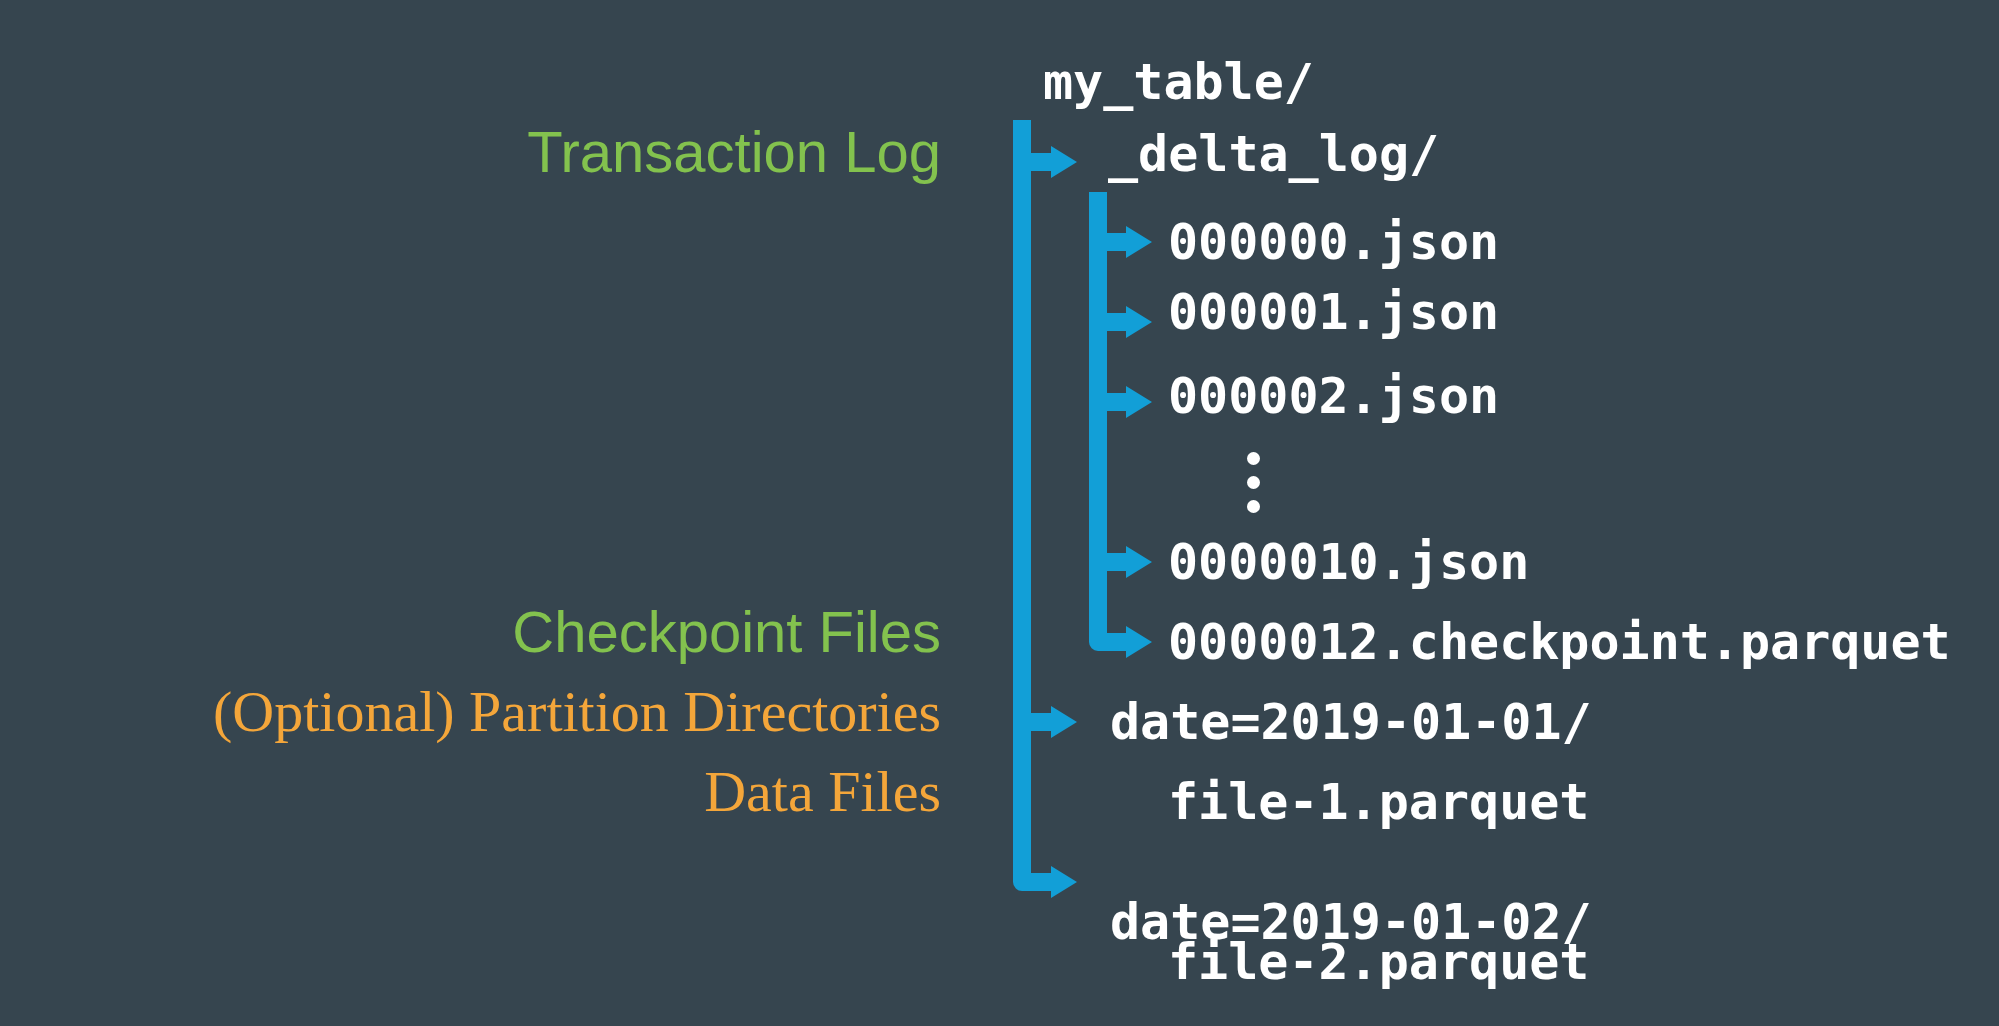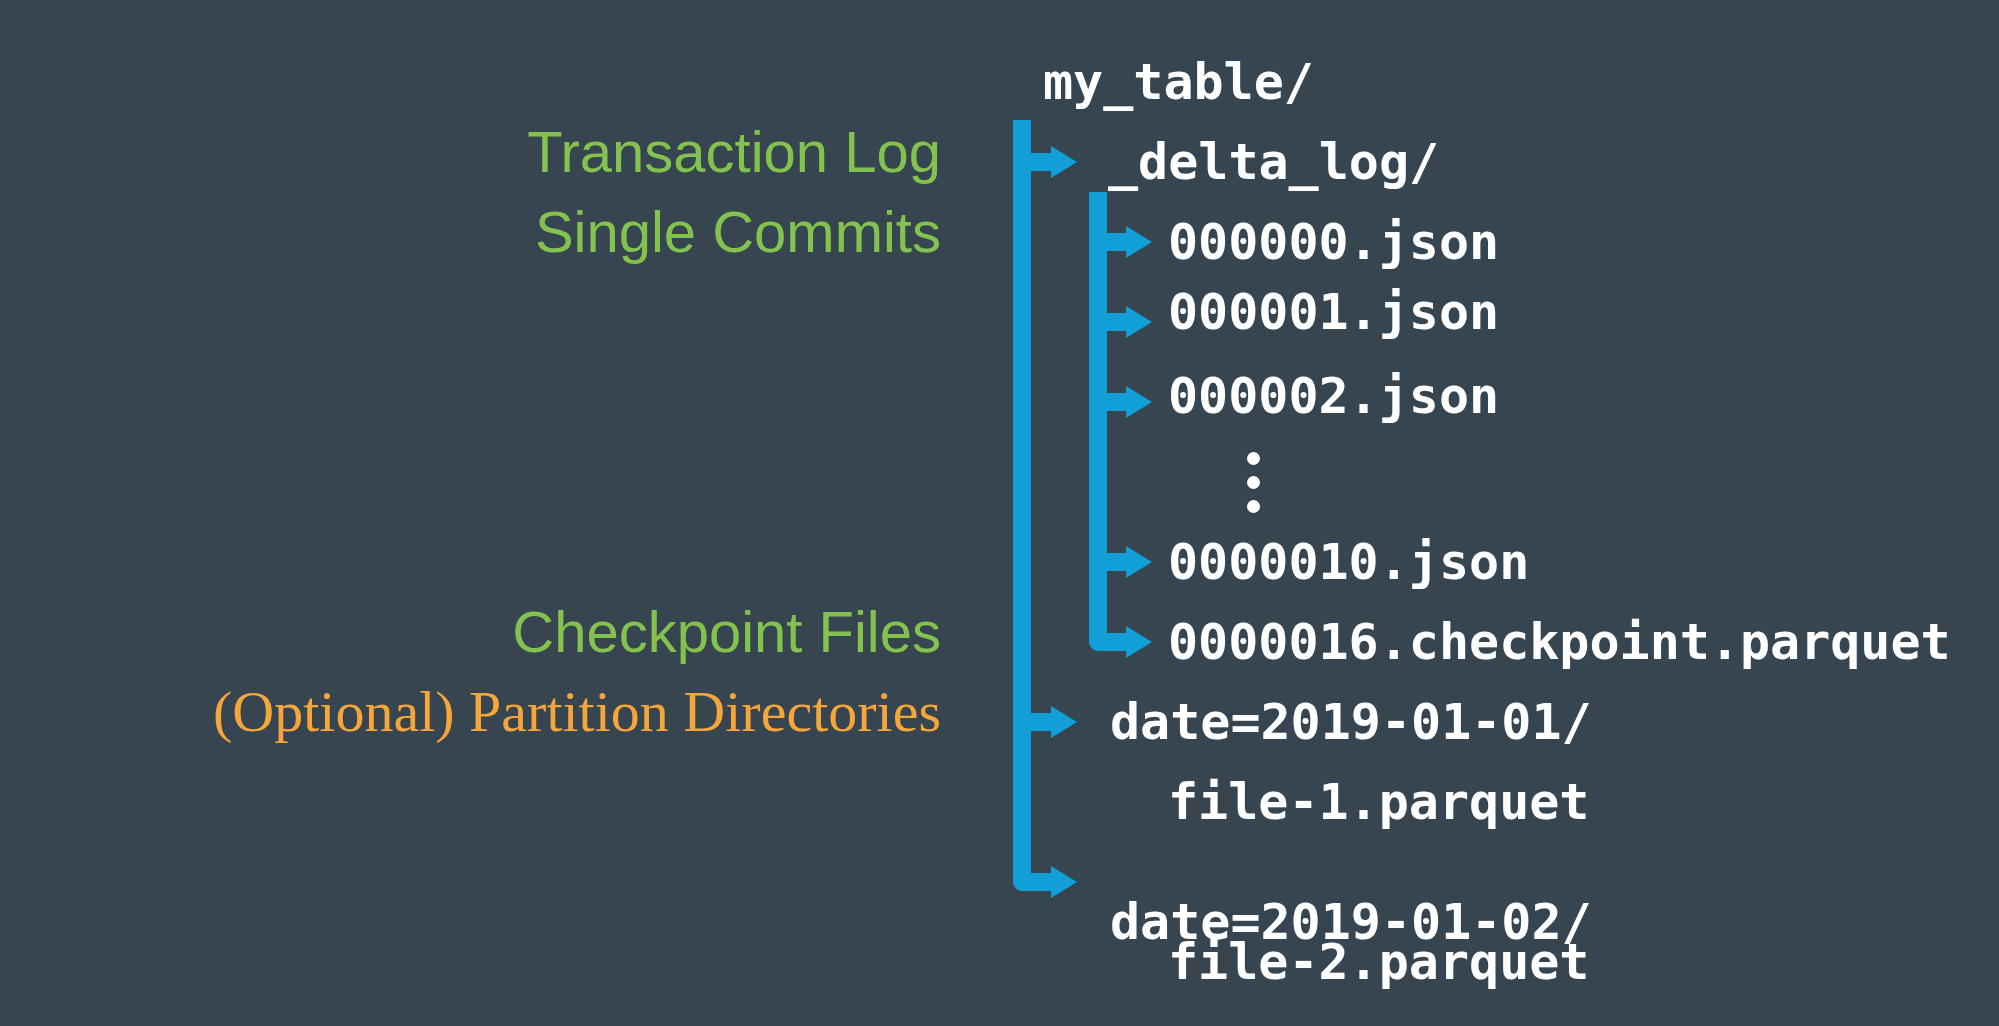--- a/index.html
+++ b/index.html
@@ -63,23 +63,23 @@
   .tree-svg{position:absolute;left:0;top:0;width:1999px;height:1026px;}
   .tree-svg path{stroke:var(--arrow-blue);stroke-width:18;fill:none;stroke-linejoin:round;stroke-linecap:butt;}
   .tree-svg polygon{fill:var(--arrow-blue);}
 </style>
 </head>
 <body>
 
 <div class="canvas">
 
   <div class="label green" style="top:112px">Transaction Log</div>
-  <div class="label green" style="top:192px">Single Commits</div>
   <div class="label green" style="top:592px">Checkpoint Files</div>
   <div class="label orange" style="top:672px">(Optional) Partition Directories</div>
+  <div class="label orange" style="top:752px">Data Files</div>
 
   <svg class="tree-svg" viewBox="0 0 1999 1026" aria-hidden="true">
 
     <path d="M1022 120 L1022 882 L1051 882"></path>
     <polygon points="1077,882 1051,866 1051,898"></polygon>
 
     <path d="M1022 162 L1051 162"></path>
     <polygon points="1077,162 1051,146 1051,178"></polygon>
 
     <path d="M1022 722 L1051 722"></path>
@@ -96,32 +96,32 @@
 
     <path d="M1098 402 L1126 402"></path>
     <polygon points="1152,402 1126,386 1126,418"></polygon>
 
     <path d="M1098 562 L1126 562"></path>
     <polygon points="1152,562 1126,546 1126,578"></polygon>
   </svg>
 
   <div class="tree">
     <div class="row" style="top:42px;  left:1043px">my_table/</div>
-    <div class="row" style="top:122px; left:1108px">_delta_log/</div>
+    <div class="row" style="top:114px; left:1108px">_delta_log/</div>
     <div class="row" style="top:202px; left:1168px">000000.json</div>
     <div class="row" style="top:272px; left:1168px">000001.json</div>
     <div class="row" style="top:356px; left:1168px">000002.json</div>
 
     <div class="vdots" title="⋮">
       <div class="dot"></div>
       <div class="dot"></div>
       <div class="dot"></div>
     </div>
 
     <div class="row" style="top:522px; left:1168px">0000010.json</div>
-    <div class="row" style="top:602px; left:1168px">0000016.checkpoint.parquet</div>
+    <div class="row" style="top:602px; left:1168px">0000012.checkpoint.parquet</div>
     <div class="row" style="top:682px; left:1110px">date=2019-01-01/</div>
     <div class="row" style="top:762px; left:1168px">file-1.parquet</div>
     <div class="row" style="top:882px; left:1110px">date=2019-01-02/</div>
     <div class="row" style="top:922px; left:1168px">file-2.parquet</div>
   </div>
 
 </div>
 
 </body></html>

